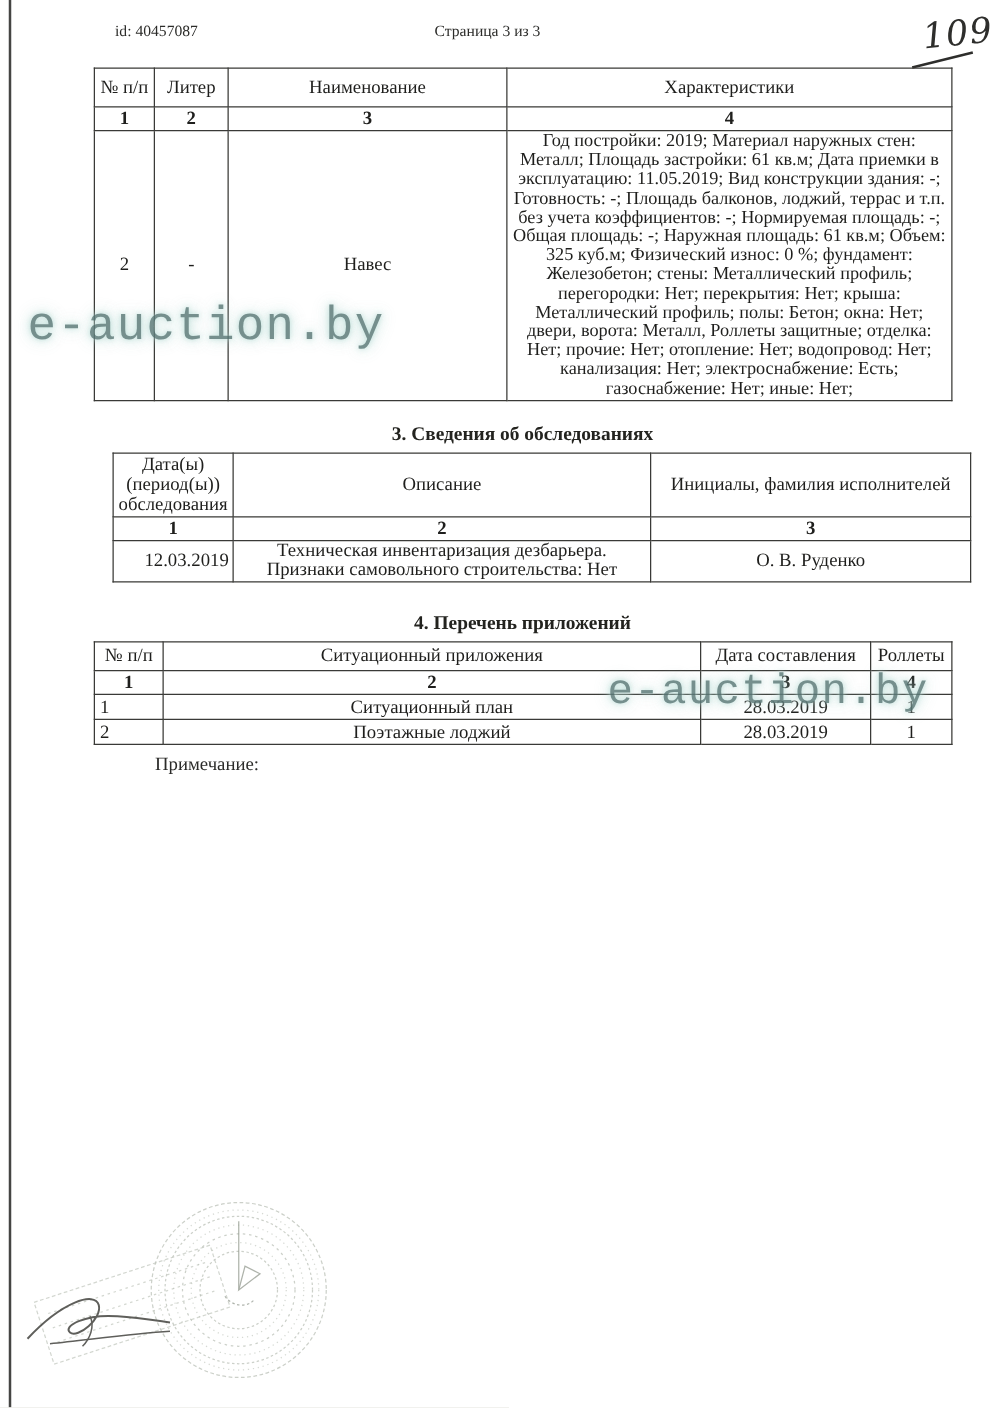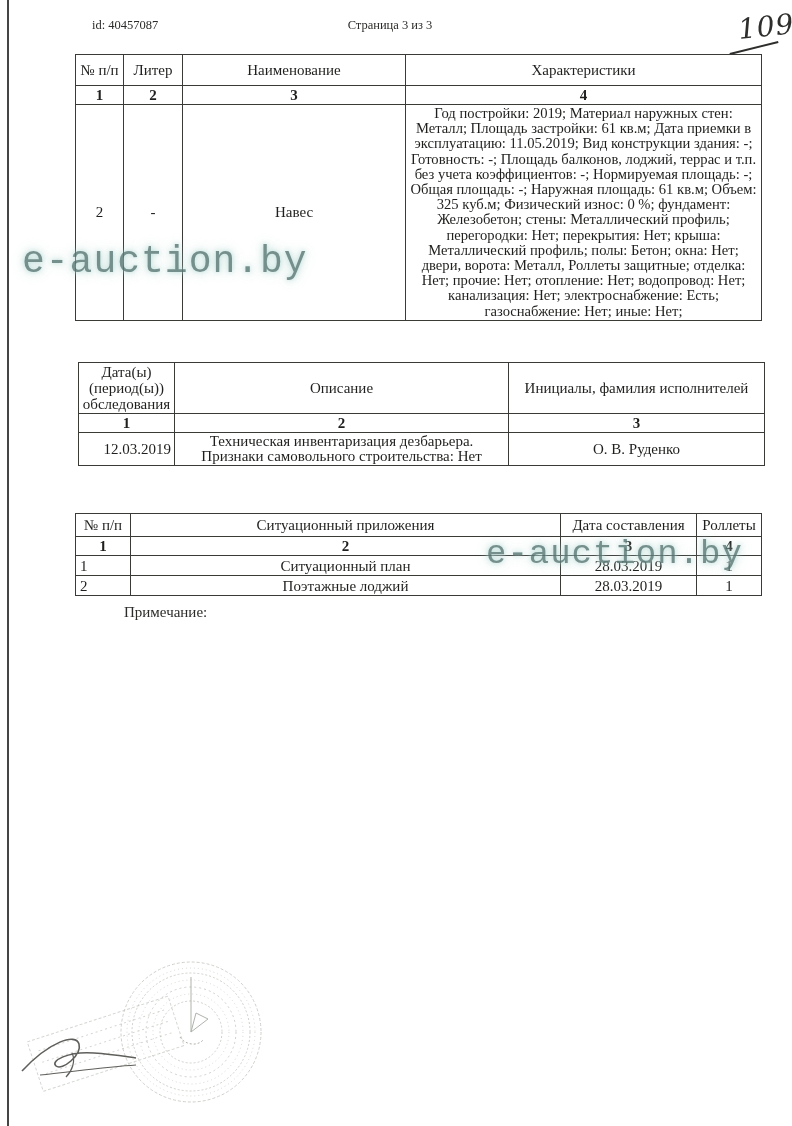--- a/index.html
+++ b/index.html
@@ -18,21 +18,21 @@
   .hw-underline{position:absolute;left:729px;top:47px;width:50px;height:2px;background:#2e2e2c;transform:rotate(-14deg);}
   table.t{position:absolute;border-collapse:collapse;table-layout:fixed;background:transparent;}
   table.t th,table.t td{border:1.5px solid #3a3a37;padding:1px 3px;overflow:hidden;}
   table.t th{font-weight:normal;font-size:15px;text-align:center;vertical-align:middle;line-height:16px;}
   table.t td{font-size:15px;vertical-align:middle;line-height:16px;}
   tr.numrow td{font-weight:bold;text-align:center;height:16px;line-height:15px;}
   .t1{left:75px;top:54px;width:686px;}
   .t1 th{height:28px;}
   .t1 td.c{text-align:center;}
   .t1 td.chars{font-size:14.6px;line-height:15.2px;text-align:center;padding:1px 2px;}
-  .t3{left:78px;top:362px;width:686px;}
+  .t3{left:90px;top:362px;width:686px;}
   .t3 th{line-height:15.5px;padding:2px 3px;}
   .t3 td.date{text-align:right;padding-left:4px;height:30px;margin-top:20px;}
   .t3 td.desc{text-align:center;line-height:15px;}
   .t3 td.exec{text-align:center;}
   .t4{left:75px;top:513px;width:686px;}
   .t4 th{height:20px;}
   .t4 td.num{text-align:left;padding-left:4px;height:17px;}
   .t4 td.ctr{text-align:center;height:17px;}
   .sec-title{position:absolute;left:75px;width:686px;text-align:center;font-weight:bold;font-size:15.5px;color:#23231f;}
   .st3{top:339px;}
@@ -85,20 +85,21 @@
         <td class="c">2</td>
         <td class="c">-</td>
         <td class="c">Навес</td>
         <td class="chars">Год постройки: 2019; Материал наружных стен: Металл; Площадь застройки: 61  кв.м; Дата приемки в эксплуатацию: 11.05.2019; Вид конструкции здания: -; Готовность: -; Площадь балконов, лоджий, террас и т.п. без учета коэффициентов: -; Нормируемая площадь: -; Общая площадь: -; Наружная площадь: 61  кв.м; Объем: 325  куб.м; Физический износ: 0  %; фундамент: Железобетон; стены: Металлический профиль; перегородки: Нет; перекрытия: Нет; крыша: Металлический профиль; полы: Бетон; окна: Нет; двери, ворота: Металл, Роллеты защитные; отделка: Нет; прочие: Нет; отопление: Нет; водопровод: Нет; канализация: Нет; электроснабжение: Есть; газоснабжение: Нет; иные: Нет;</td>
       </tr>
     </tbody>
   </table>
 
   <div class="watermark wm1">e-auction.by</div>
 
+  <div class="sec-title st3">3. Сведения об обследованиях</div>
 
   <table class="t t3">
     <colgroup>
       <col style="width:96px">
         <col style="width:334px">
         <col style="width:256px">
     </colgroup>
     <thead>
       <tr>
         <th>Дата(ы) (период(ы)) обследования</th>
@@ -113,20 +114,21 @@
         <td>3</td>
       </tr>
       <tr>
         <td class="date">12.03.2019</td>
         <td class="desc">Техническая инвентаризация дезбарьера. Признаки самовольного строительства: Нет</td>
         <td class="exec">О. В. Руденко</td>
       </tr>
     </tbody>
   </table>
 
+  <div class="sec-title st4">4. Перечень приложений</div>
 
   <table class="t t4">
     <colgroup>
       <col style="width:55px">
         <col style="width:430px">
         <col style="width:136px">
         <col style="width:65px">
     </colgroup>
     <thead>
       <tr>

